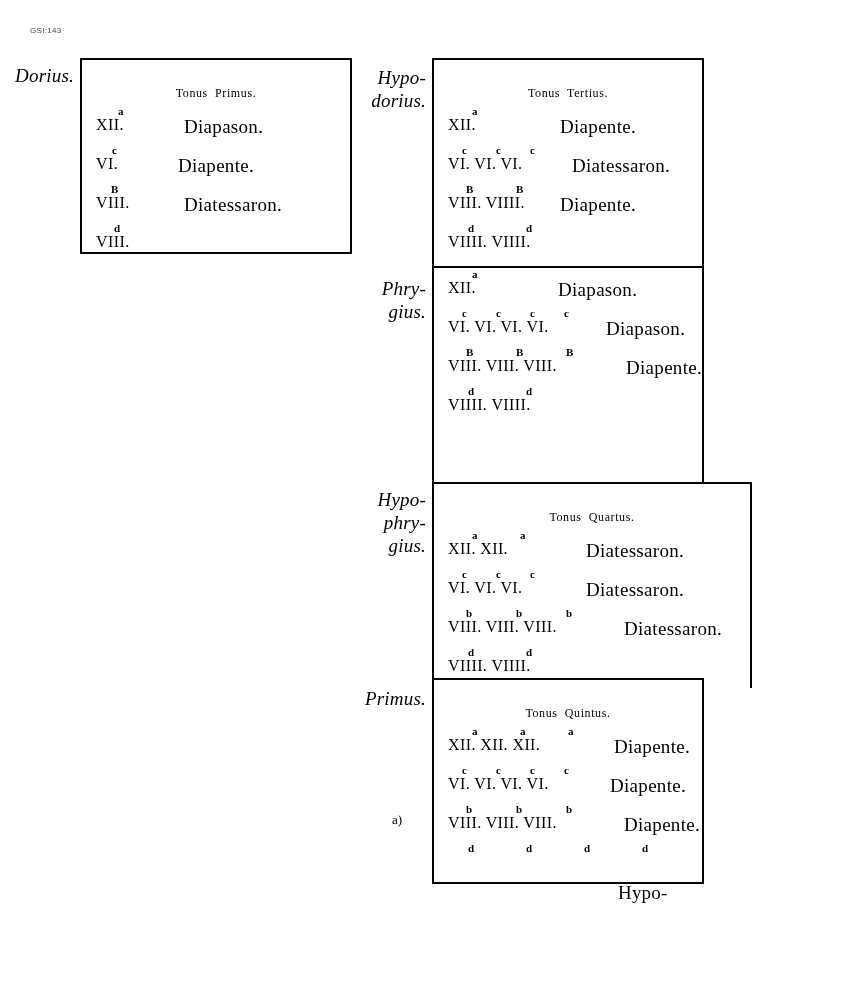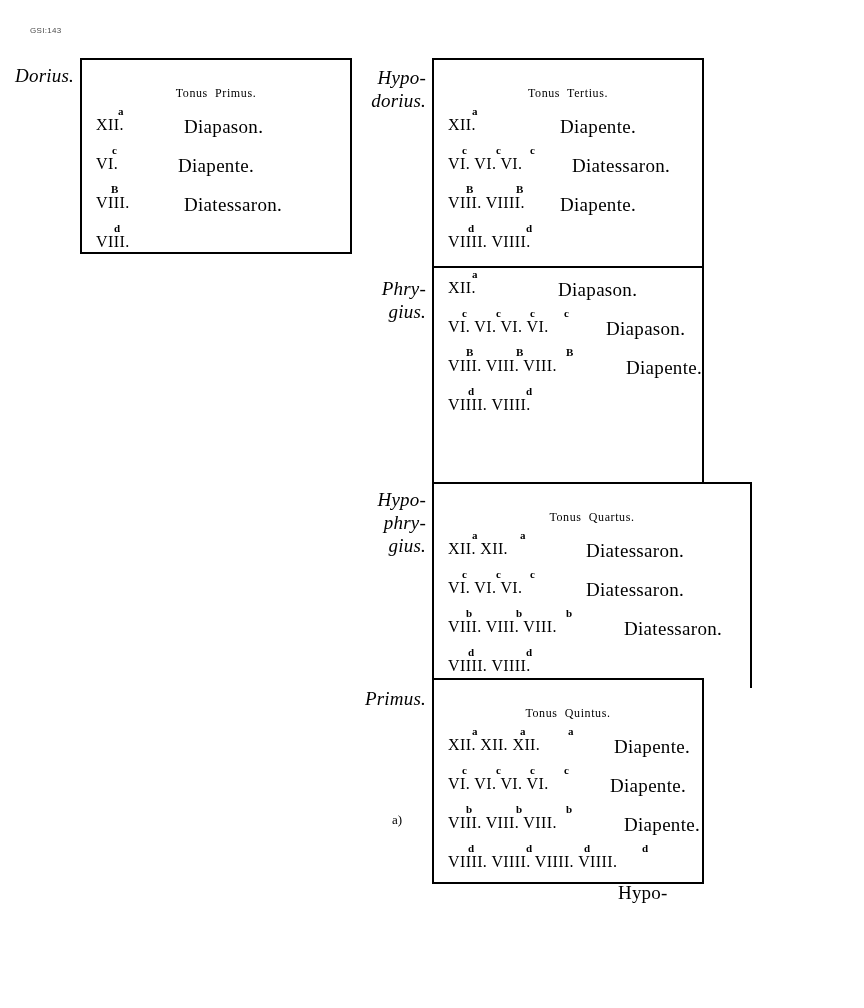--- a/index.html
+++ b/index.html
@@ -308,21 +308,20 @@
         <div class="numerals">VIII. VIII. VIII.</div>
         <div class="interval" style="left:176px">Diapente.</div>
       </div>
       <div class="row">
         <div class="supers">
           <span class="sup" style="left:20px">d</span>
           <span class="sup" style="left:78px">d</span>
           <span class="sup" style="left:136px">d</span>
           <span class="sup" style="left:194px">d</span>
         </div>
-        <div class="numerals">VIIII. VIIII. VIIII. VIIII.</div>
       </div>
     </div>
   </div>
 
   <div class="note-a">a)</div>
   <div class="catchword">Hypo-</div>
 
 </div>
 
 </body></html>

